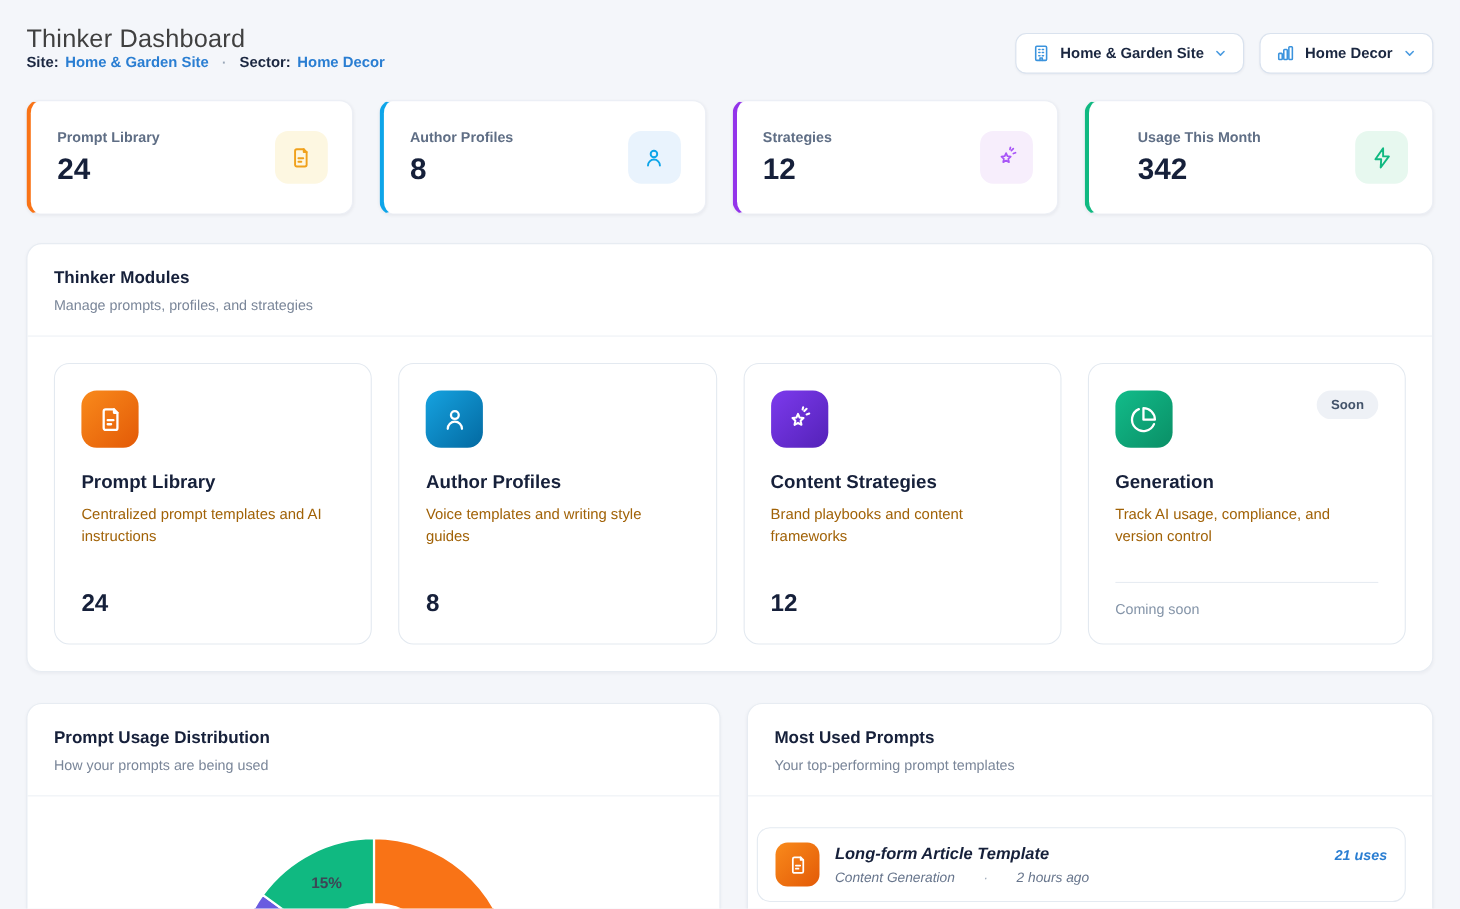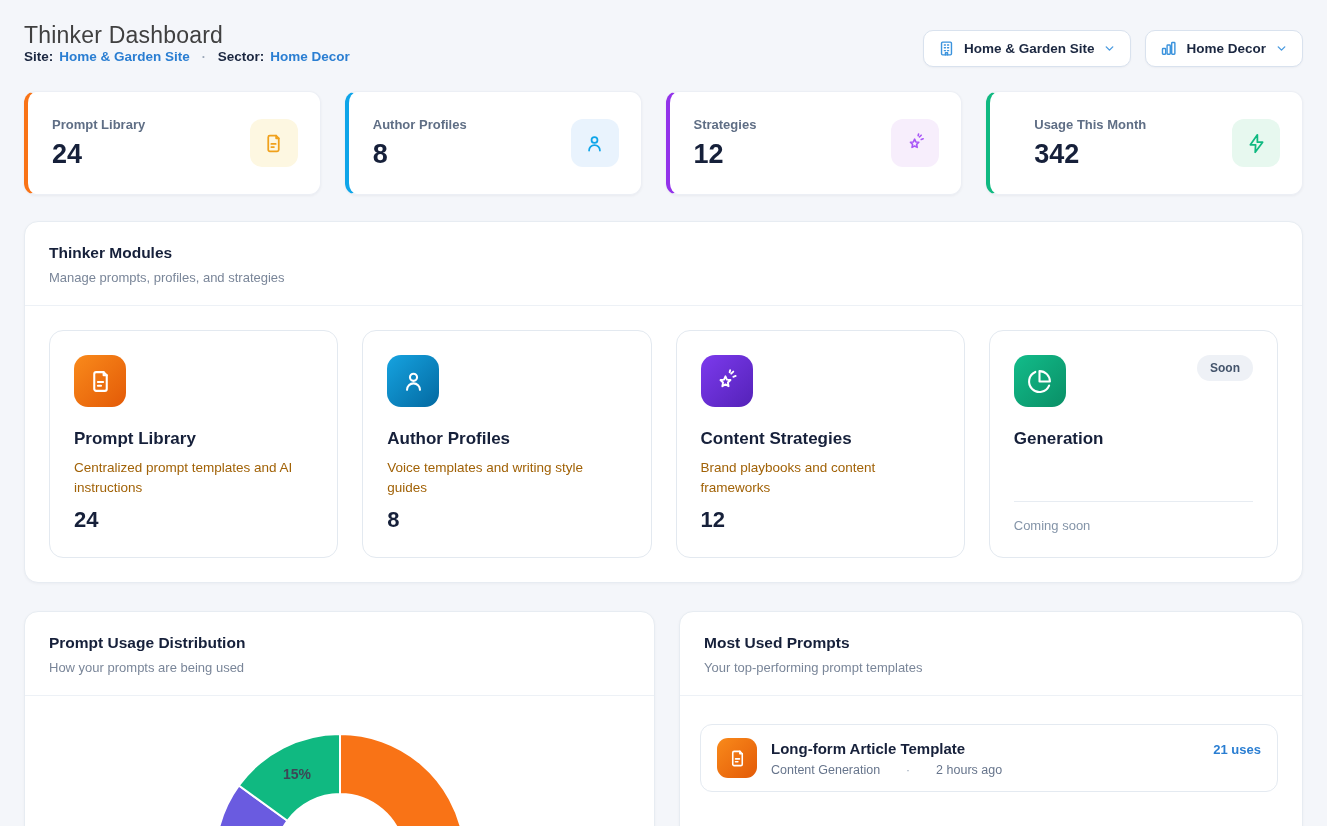--- a/index.html
+++ b/index.html
@@ -49,21 +49,21 @@
   
   .panel {
     background:#fff; border:1px solid #e7ecf2; border-radius:14px;
     margin-top:26px; box-shadow:0 1px 3px rgba(16,24,40,.04);
   }
   .panel-header { padding:22px 24px 20px 24px; border-bottom:1px solid #edf1f6; }
   .panel-title { font-size:15.5px; font-weight:800; color:#16203a; }
   .panel-subtitle { font-size:13px; color:#7a8699; margin-top:8px; font-weight:500; }
   .modules-grid { display:grid; grid-template-columns:repeat(4,1fr); gap:24px; padding:24px; }
   .module-card {
-    border:1px solid #e3e9f0; border-radius:14px; padding:24px; height:228px;
+    border:1px solid #e3e9f0; border-radius:14px; padding:24px; height:256px;
     display:flex; flex-direction:column; background:#fff; cursor:pointer;
   }
   .module-icon { width:52px; height:52px; border-radius:14px; display:flex; align-items:center; justify-content:center; }
   .grad-orange { background:linear-gradient(135deg,#f98a1b,#e35a07); }
   .grad-blue   { background:linear-gradient(135deg,#16a3e0,#0369a1); }
   .grad-purple { background:linear-gradient(135deg,#7c3aed,#5422b8); }
   .grad-green  { background:linear-gradient(135deg,#12bc8a,#0a8f66); }
   .module-top { display:flex; justify-content:space-between; align-items:flex-start; }
   .module-title { font-size:17px; font-weight:800; color:#16203a; margin-top:22px; }
   .module-desc { font-size:13.5px; color:#a16207; line-height:1.5; margin-top:9px; font-weight:500; }
@@ -73,21 +73,21 @@
 
   
   .bottom-row { display:flex; gap:24px; margin-top:28px; }
   .bottom-card { background:#fff; border:1px solid #e7ecf2; border-radius:14px; height:420px; box-shadow:0 1px 3px rgba(16,24,40,.04); }
   .bottom-card.left { width:631px; }
   .bottom-card.right { width:624px; }
   .chart-area { position:relative; height:330px; overflow:visible; }
   .donut-svg { position:absolute; left:50%; margin-left:-140px; top:23px; }
   .donut-label { font-size:14px; font-weight:800; fill:#3d4656; font-family:"Liberation Sans", sans-serif; }
 
-  .prompt-list { padding:28px 24px 0 20px; }
+  .prompt-list { padding:28px 24px 0 8px;font-style:italic; }
   .prompt-item {
     border:1px solid #e4eaf1; border-radius:12px; padding:13px 16px;
     display:flex; align-items:center; gap:14px; cursor:pointer; background:#fff;
   }
   .prompt-item-icon { width:40px; height:40px; border-radius:11px; display:flex; align-items:center; justify-content:center; flex-shrink:0; }
   .prompt-item-main { flex:1; }
   .prompt-item-name { font-size:15px; font-weight:800; color:#16203a; }
   .prompt-item-meta { display:flex; align-items:center; gap:20px; margin-top:6px; font-size:12.5px; color:#67758c; font-weight:500; }
   .prompt-item-uses { font-size:13px; font-weight:800; color:#2a7ed2; align-self:flex-start; margin-top:4px; }
 </style>
@@ -240,20 +240,21 @@
         <div class="module-top">
           <div class="module-icon grad-green">
             <svg width="25" height="25" viewBox="0 0 24 24" fill="none" stroke="#ffffff" stroke-width="2" stroke-linecap="round" stroke-linejoin="round">
                 <path d="M21.21 15.89A10 10 0 1 1 8 2.83"></path>
                 <path d="M22 12A10 10 0 0 0 12 2v10z"></path>
               </svg>
           </div>
           <div class="soon-badge">Soon</div>
         </div>
         <div class="module-title">Generation</div>
+        <div class="module-desc">Track AI usage, compliance, and version control</div>
         <div class="module-footer">Coming soon</div>
       </div>
 
     </div>
   </div>
 
   <div class="bottom-row">
 
     <div class="bottom-card left">
       <div class="panel-header">

